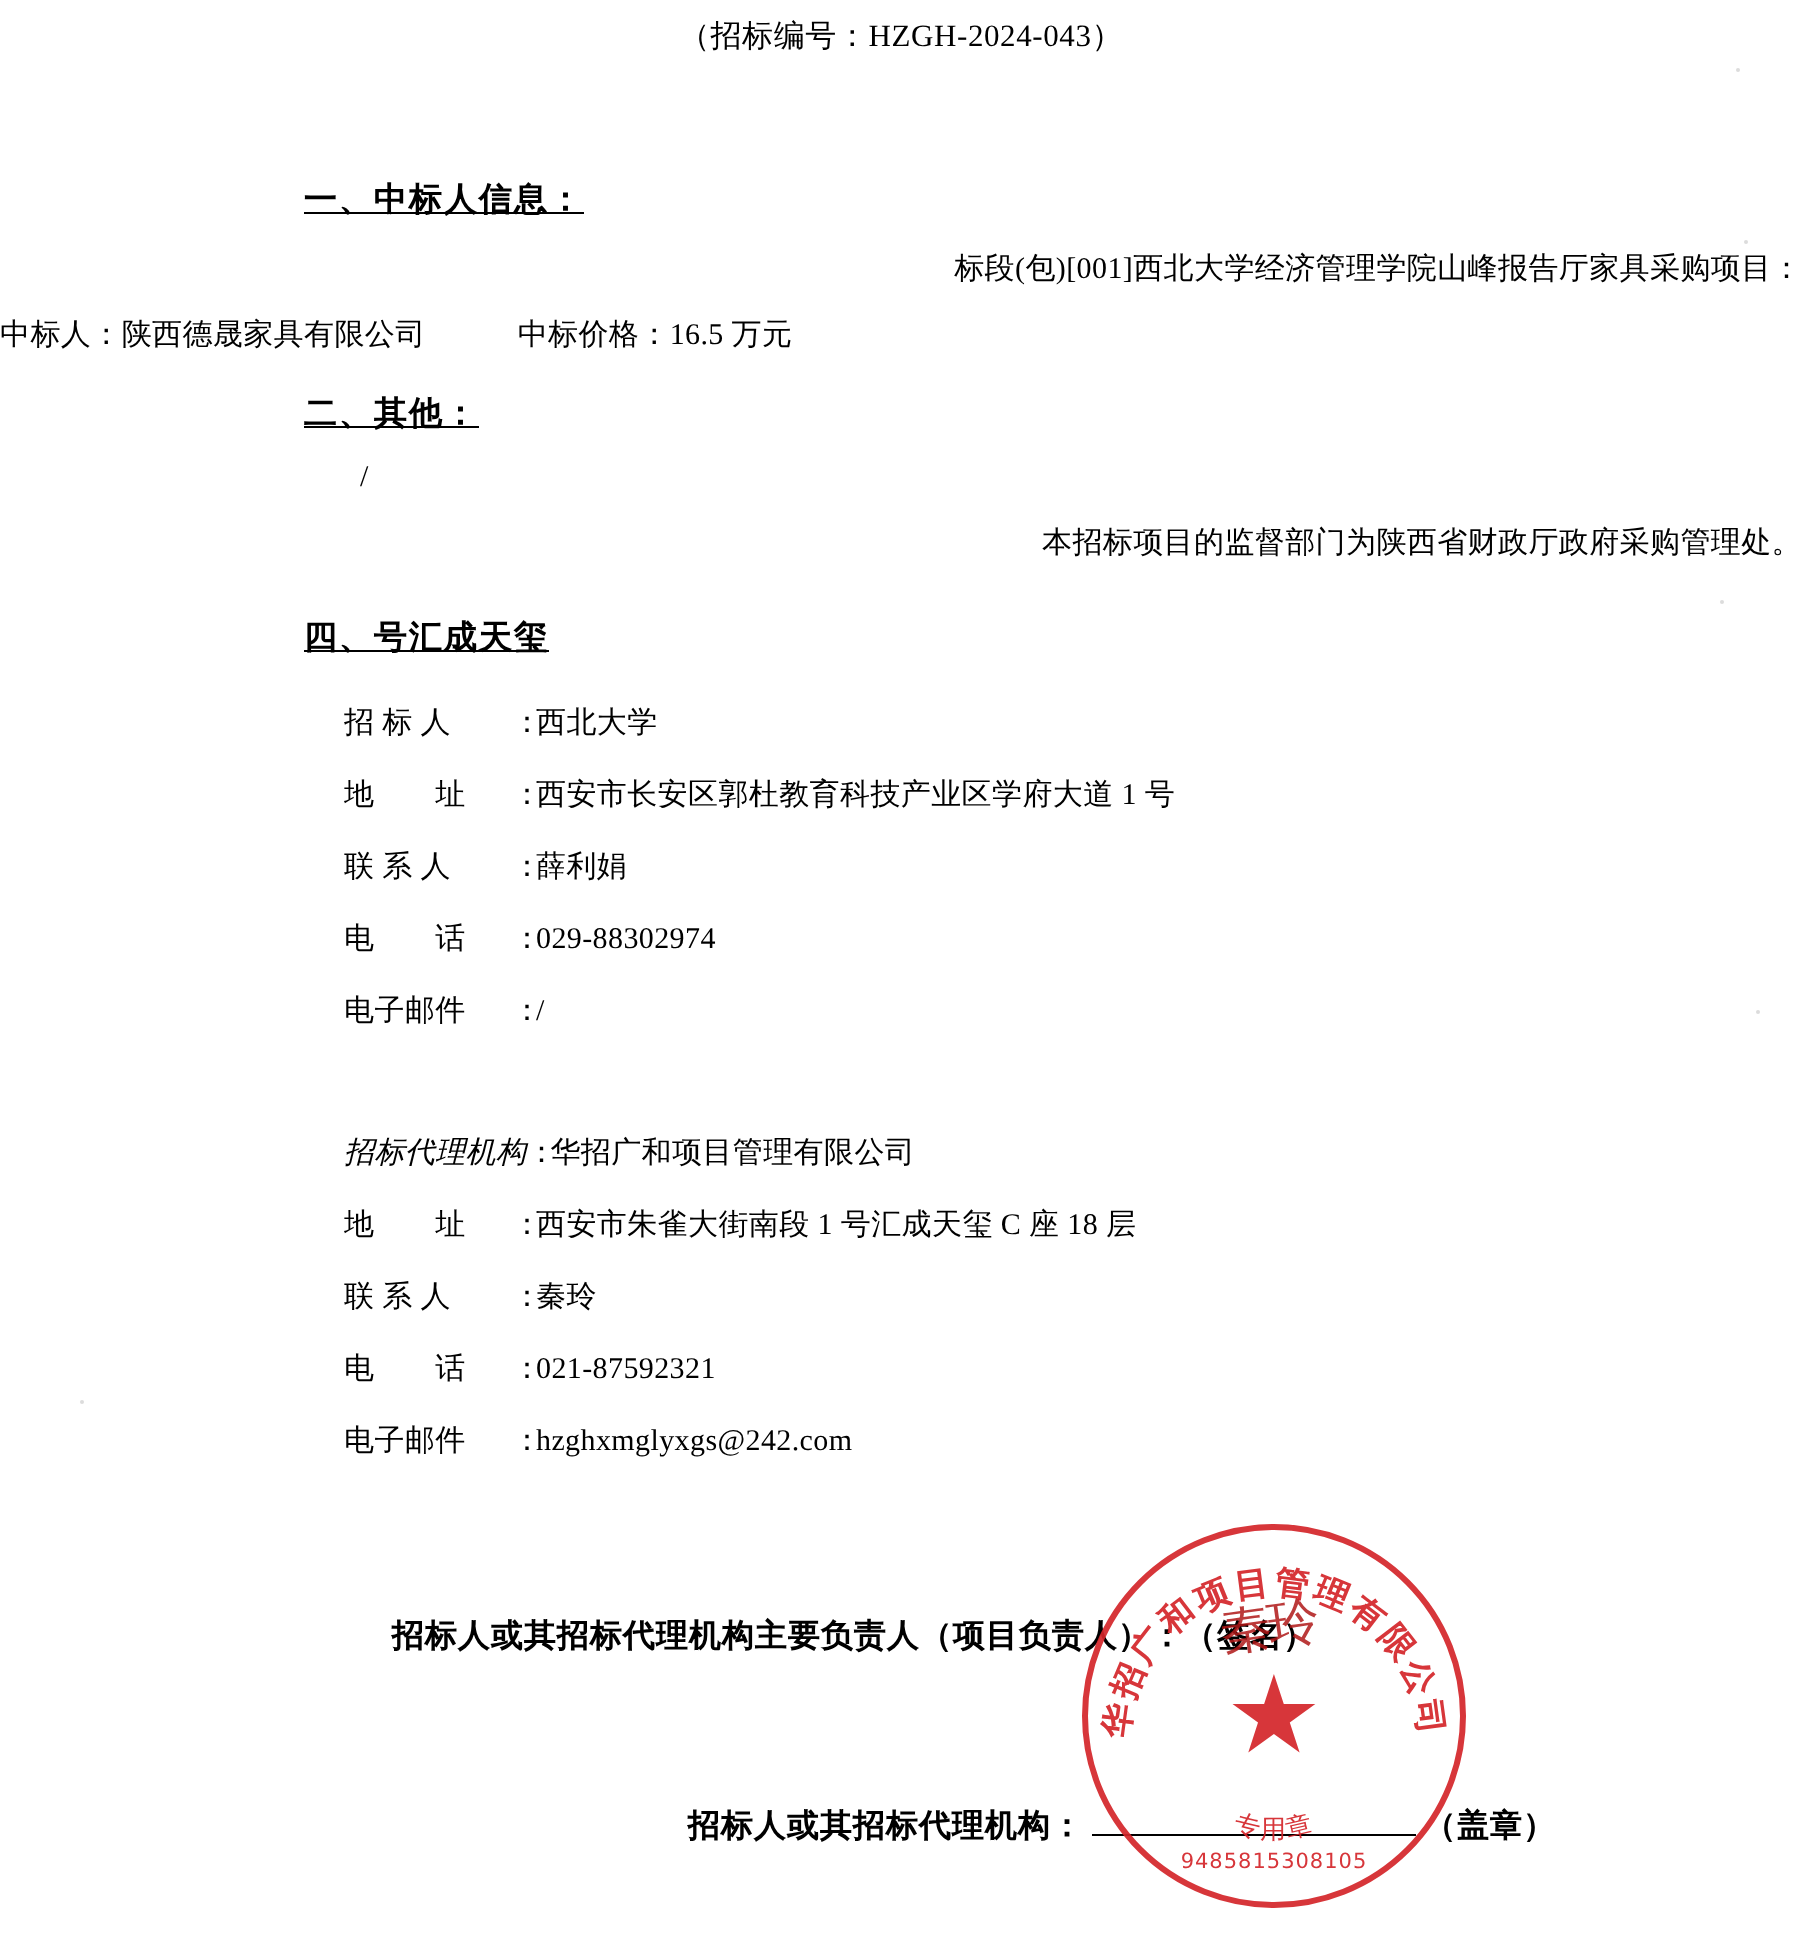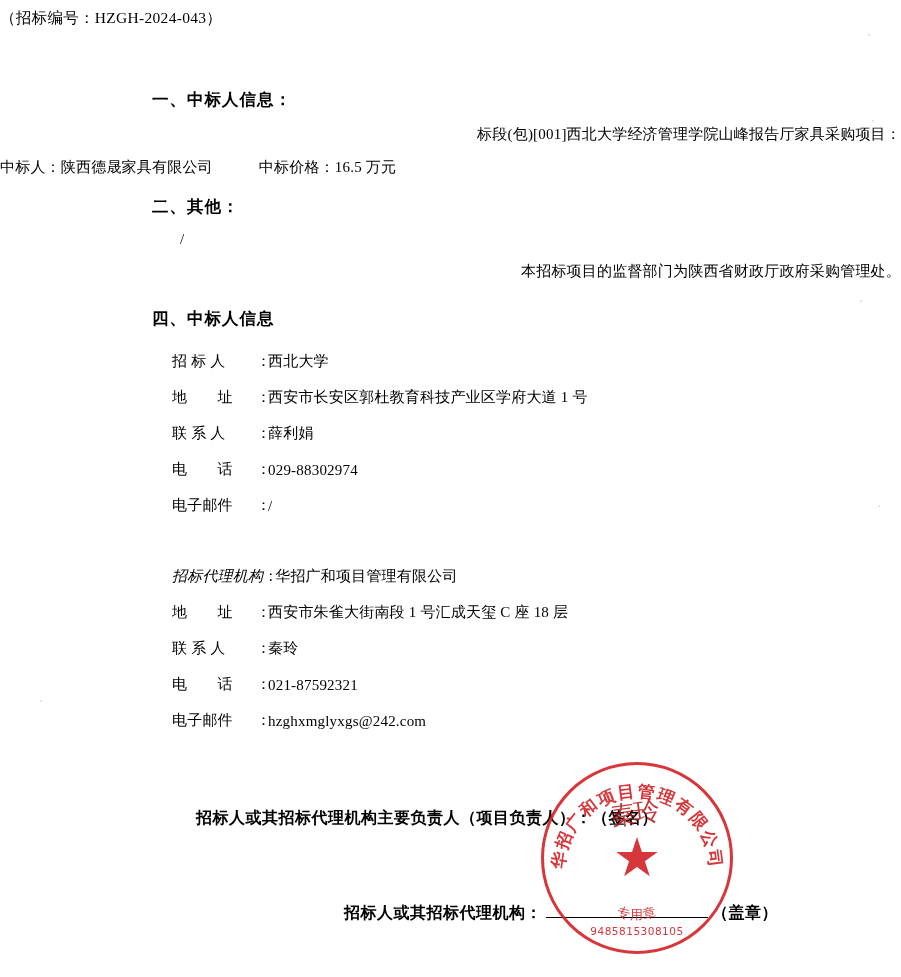--- a/index.html
+++ b/index.html
@@ -15,35 +15,36 @@
     overflow: hidden;
     position: relative;
   }
   .page {
     position: relative;
     width: 901px;
     height: 977px;
   }
   
   .tender-no {
-    text-align: left;
+    text-align: center;
     font-size: 15.5px;
     letter-spacing: 0.3px;
     padding-top: 8px;
     font-family: "Liberation Serif", serif;
   }
   .content {
     padding: 0 0 0 0;
   }
   .section-heading {
     font-weight: bold;
     font-size: 16.5px;
     letter-spacing: 1px;
     margin-left: 152px;
     font-family: "DejaVu Sans", sans-serif;
+    text-decoration: underline;
   }
   .sec1 { margin-top: 60px; }
   .sec2 { margin-top: 19px; }
   .sec3 { margin-top: 27px; }
   .sec4 { margin-top: 27px; }
 
   .para {
     font-size: 15px;
     margin-left: 72px;
     margin-top: 14px;
@@ -220,21 +221,21 @@
       <span class="winner-gap"></span>
       <span>中标价格：</span>
       <span>16.5 万元</span>
     </div>
 
     <div class="section-heading sec2">二、其他：</div>
     <div class="slash">/</div>
 
     <div class="para">本招标项目的监督部门为陕西省财政厅政府采购管理处。</div>
 
-    <div class="section-heading sec4">四、中标人信息</div>
+    <div class="section-heading sec4">四、号汇成天玺</div>
 
     <div class="kv first">
       <span class="k">招 标 人</span>
       <span class="colon">：</span>
       <span class="v">西北大学</span>
     </div>
     <div class="kv">
       <span class="k">地　　址</span>
       <span class="colon">：</span>
       <span class="v">西安市长安区郭杜教育科技产业区学府大道 1 号</span>

